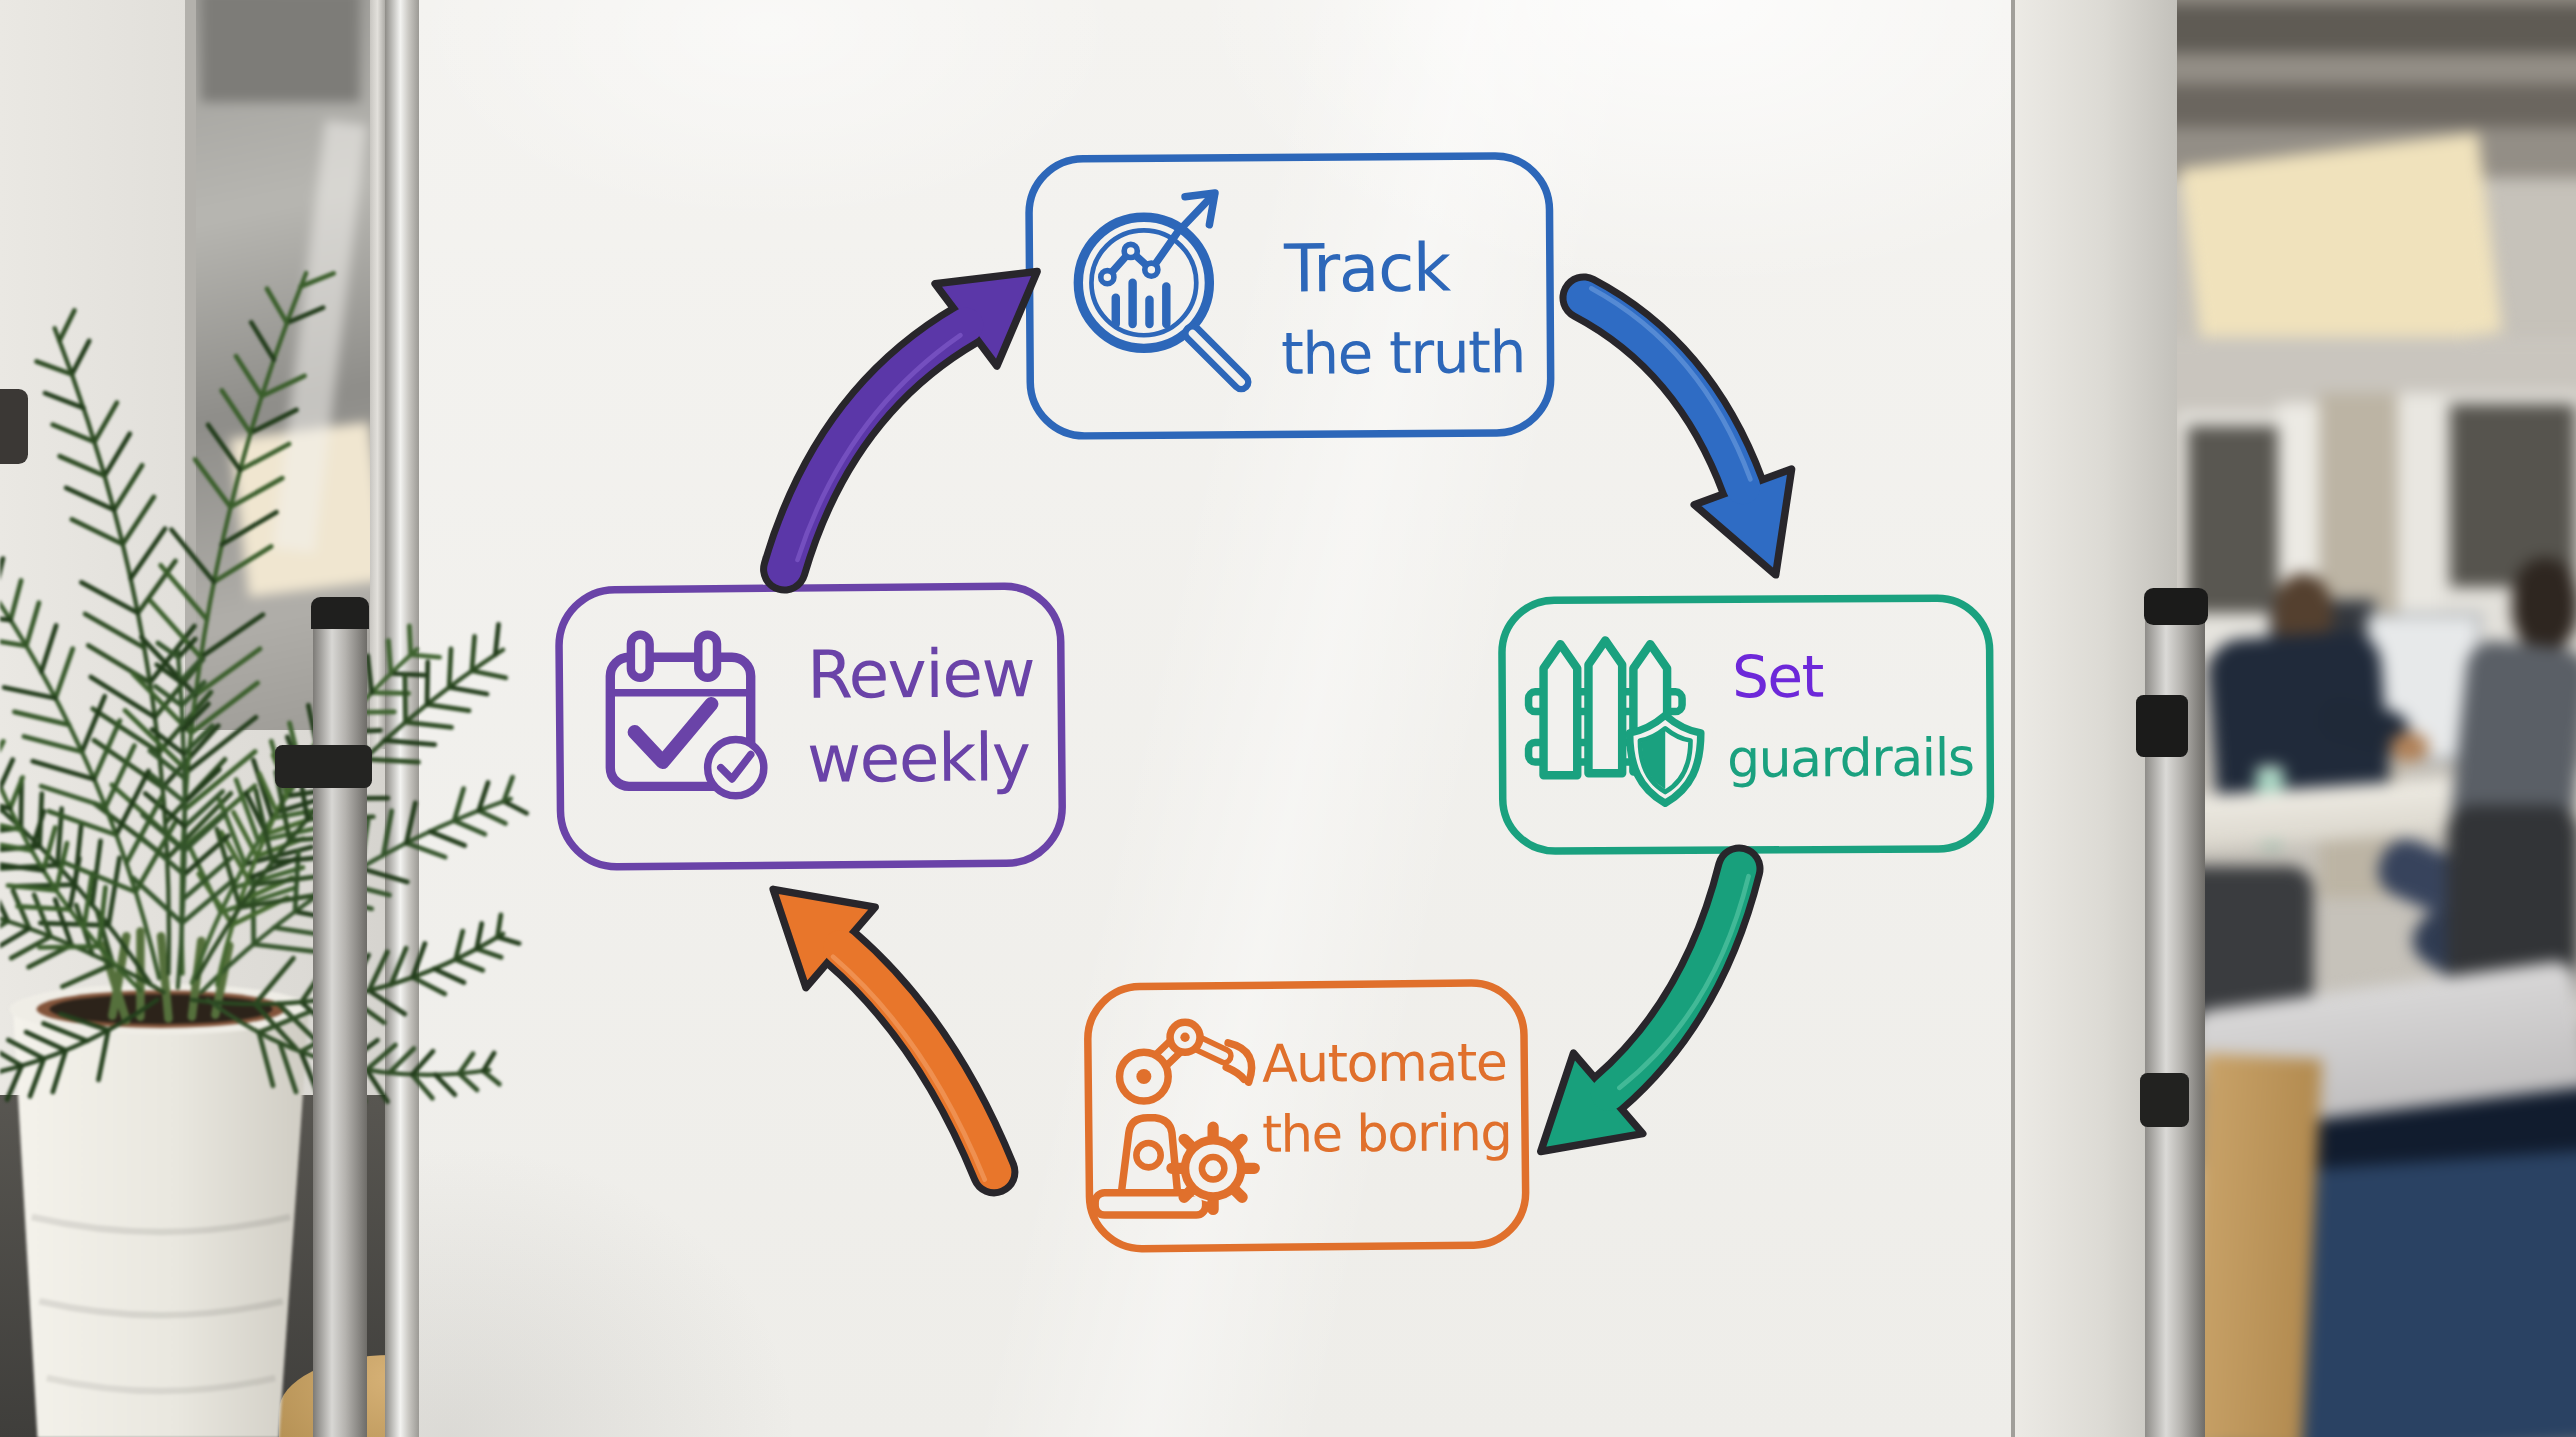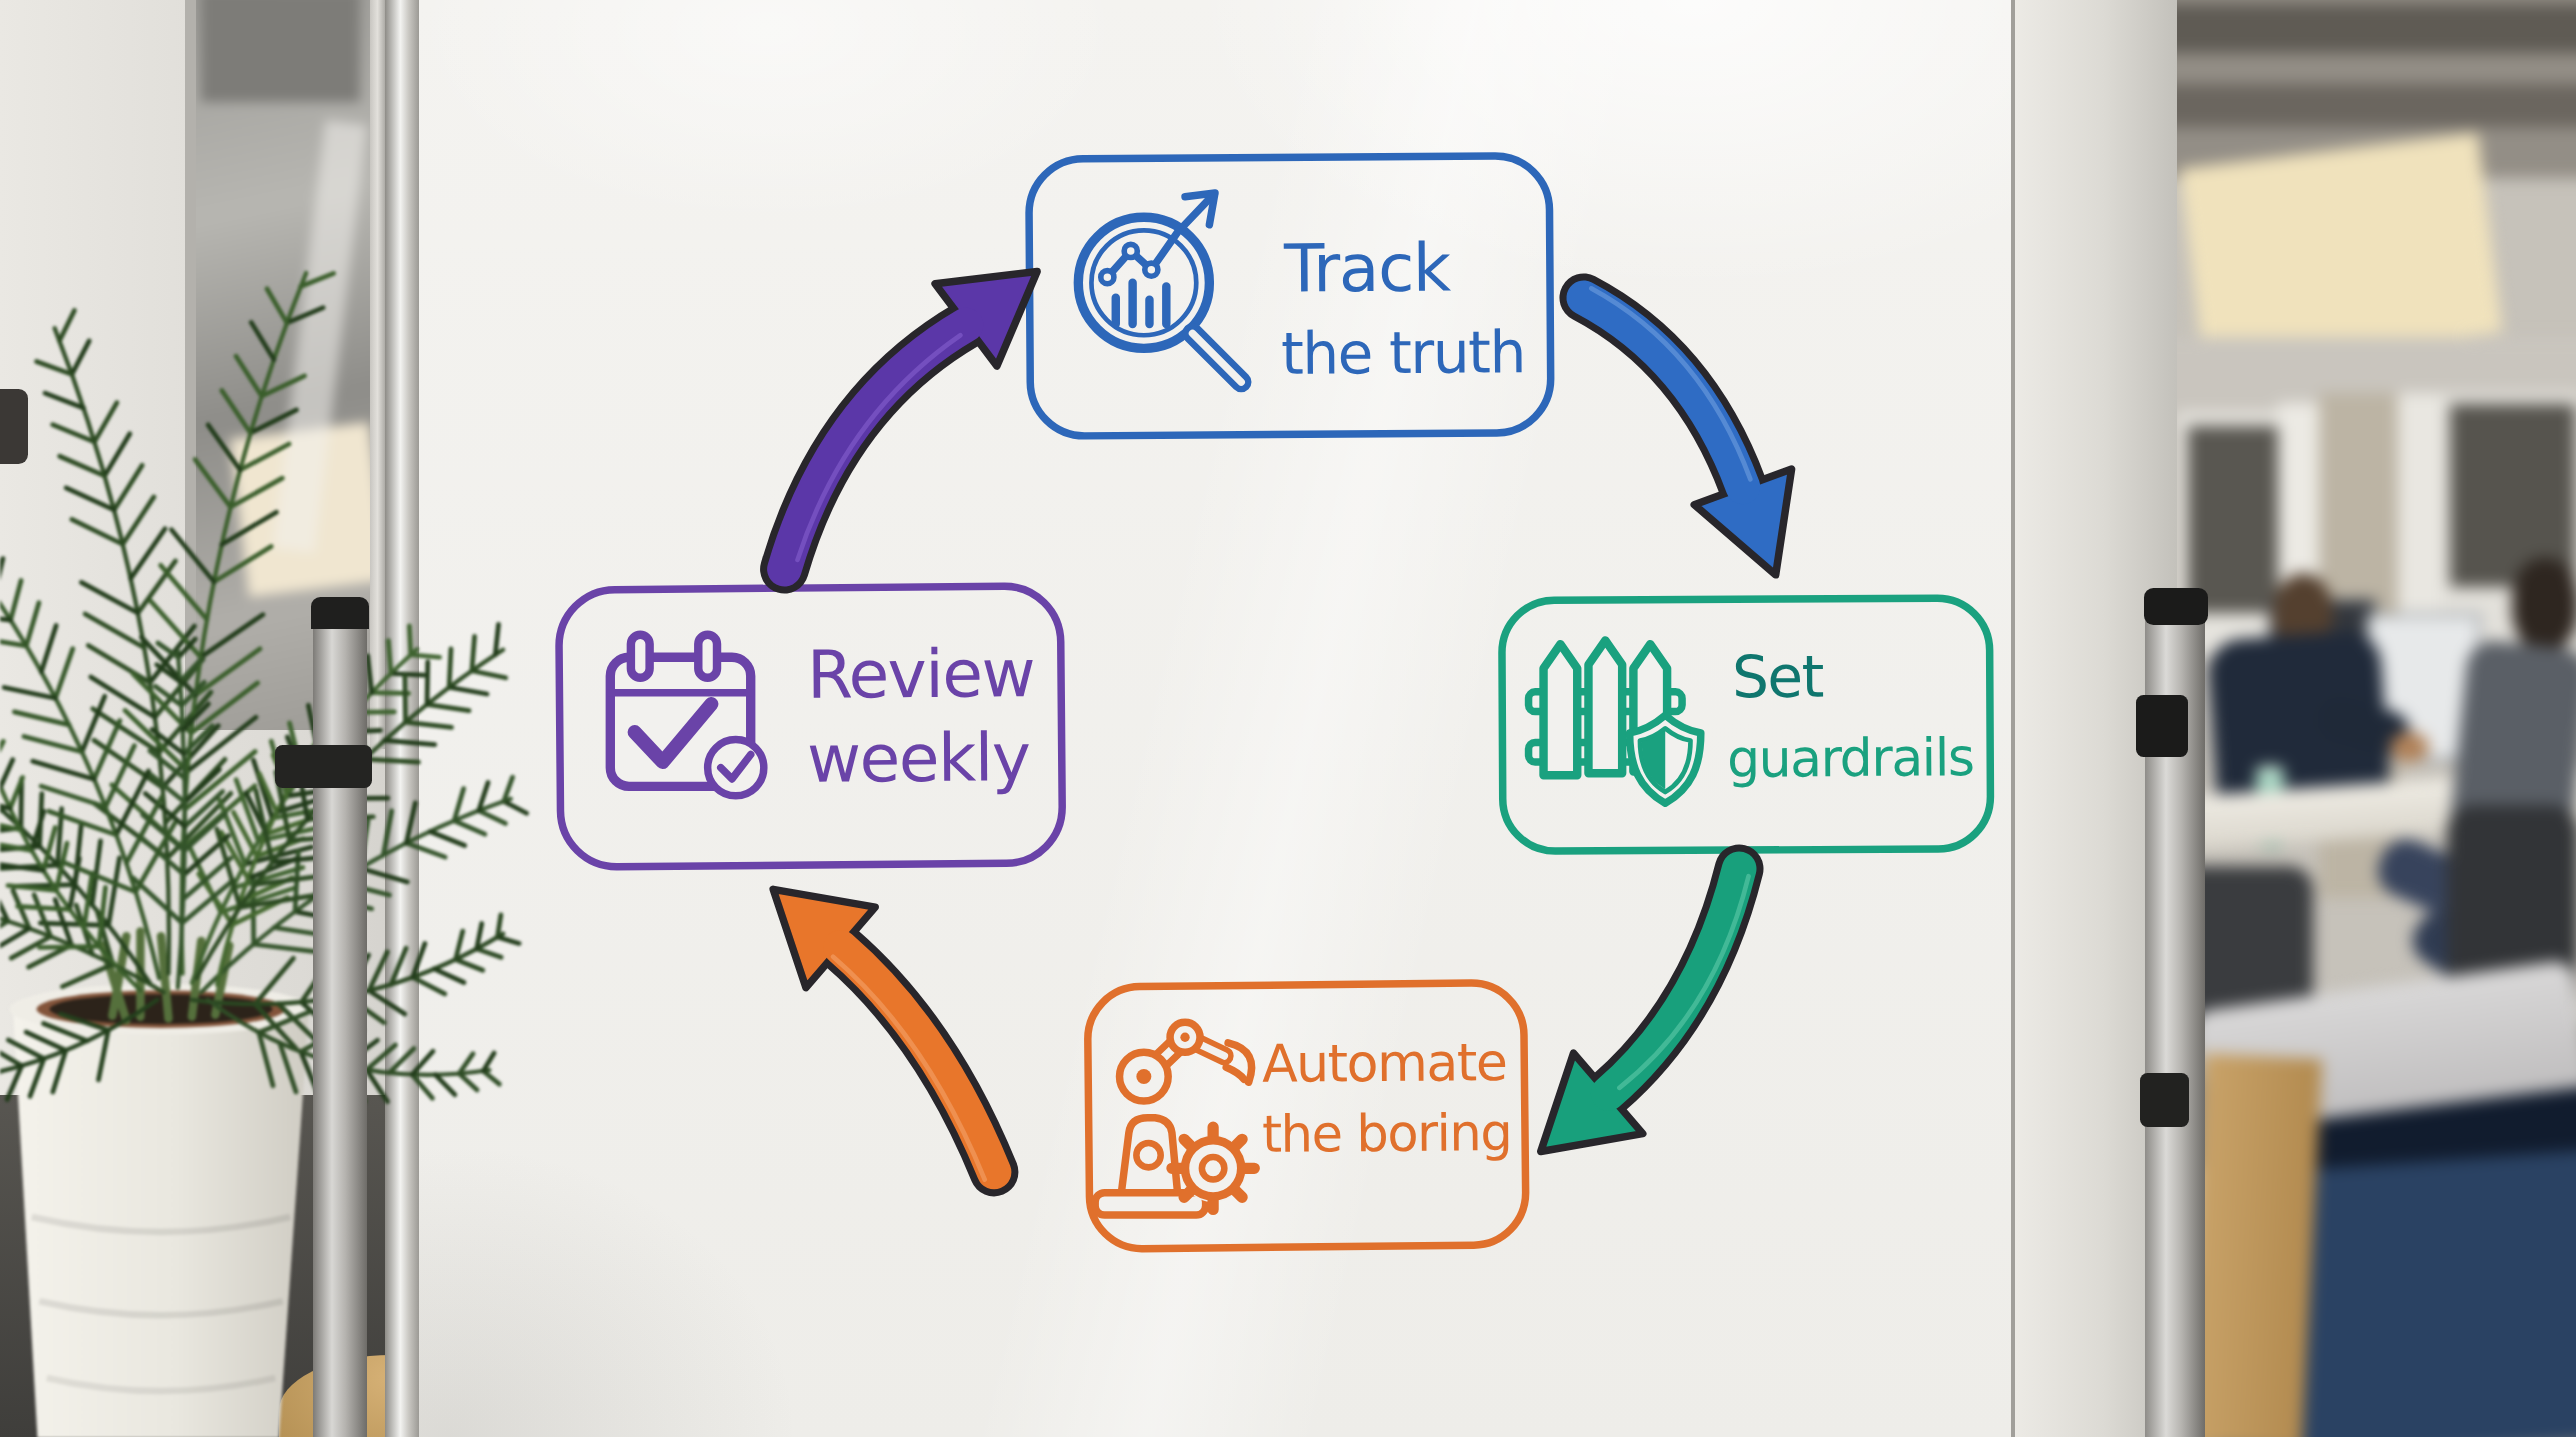--- a/index.html
+++ b/index.html
@@ -528,21 +528,21 @@
       <circle cx="1296" cy="1248" r="36" fill="#f2f1ee" stroke="none"></circle>
       <path d="M1326 1248 L1340 1248 M1317 1269 L1327 1279 M1296 1278 L1296 1292 M1275 1269 L1265 1279 M1266 1248 L1252 1248 M1275 1227 L1265 1217 M1296 1218 L1296 1204 M1317 1227 L1327 1217" stroke-width="12"></path>
       <circle cx="1296" cy="1248" r="30" fill="#f2f1ee" stroke-width="9"></circle>
       <circle cx="1296" cy="1248" r="12" stroke-width="7"></circle>
     </g>
   </svg>
 
   <div class="mark" style="left:1284px;top:236px;font-size:66px;color:#2d67b9;">Track</div>
   <div class="mark" style="left:1281px;top:324px;font-size:58px;color:#2d67b9;">the truth</div>
 
-  <div class="mark" style="left:1732px;top:648px;font-size:58px;color:#0f766e;">Set</div>
+  <div class="mark" style="left:1732px;top:648px;font-size:58px;color:#6d28d9;">Set</div>
   <div class="mark" style="left:1727px;top:732px;font-size:52px;color:#1aa17f;">guardrails</div>
 
   <div class="mark" style="left:807px;top:642px;font-size:66px;color:#6a43a8;">Review</div>
   <div class="mark" style="left:807px;top:726px;font-size:66px;color:#6a43a8;">weekly</div>
 
   <div class="mark" style="left:1262px;top:1037px;font-size:52px;color:#e0702c;">Automate</div>
   <div class="mark" style="left:1262px;top:1108px;font-size:51px;color:#e0702c;">the boring</div>
 
 </div>
 

